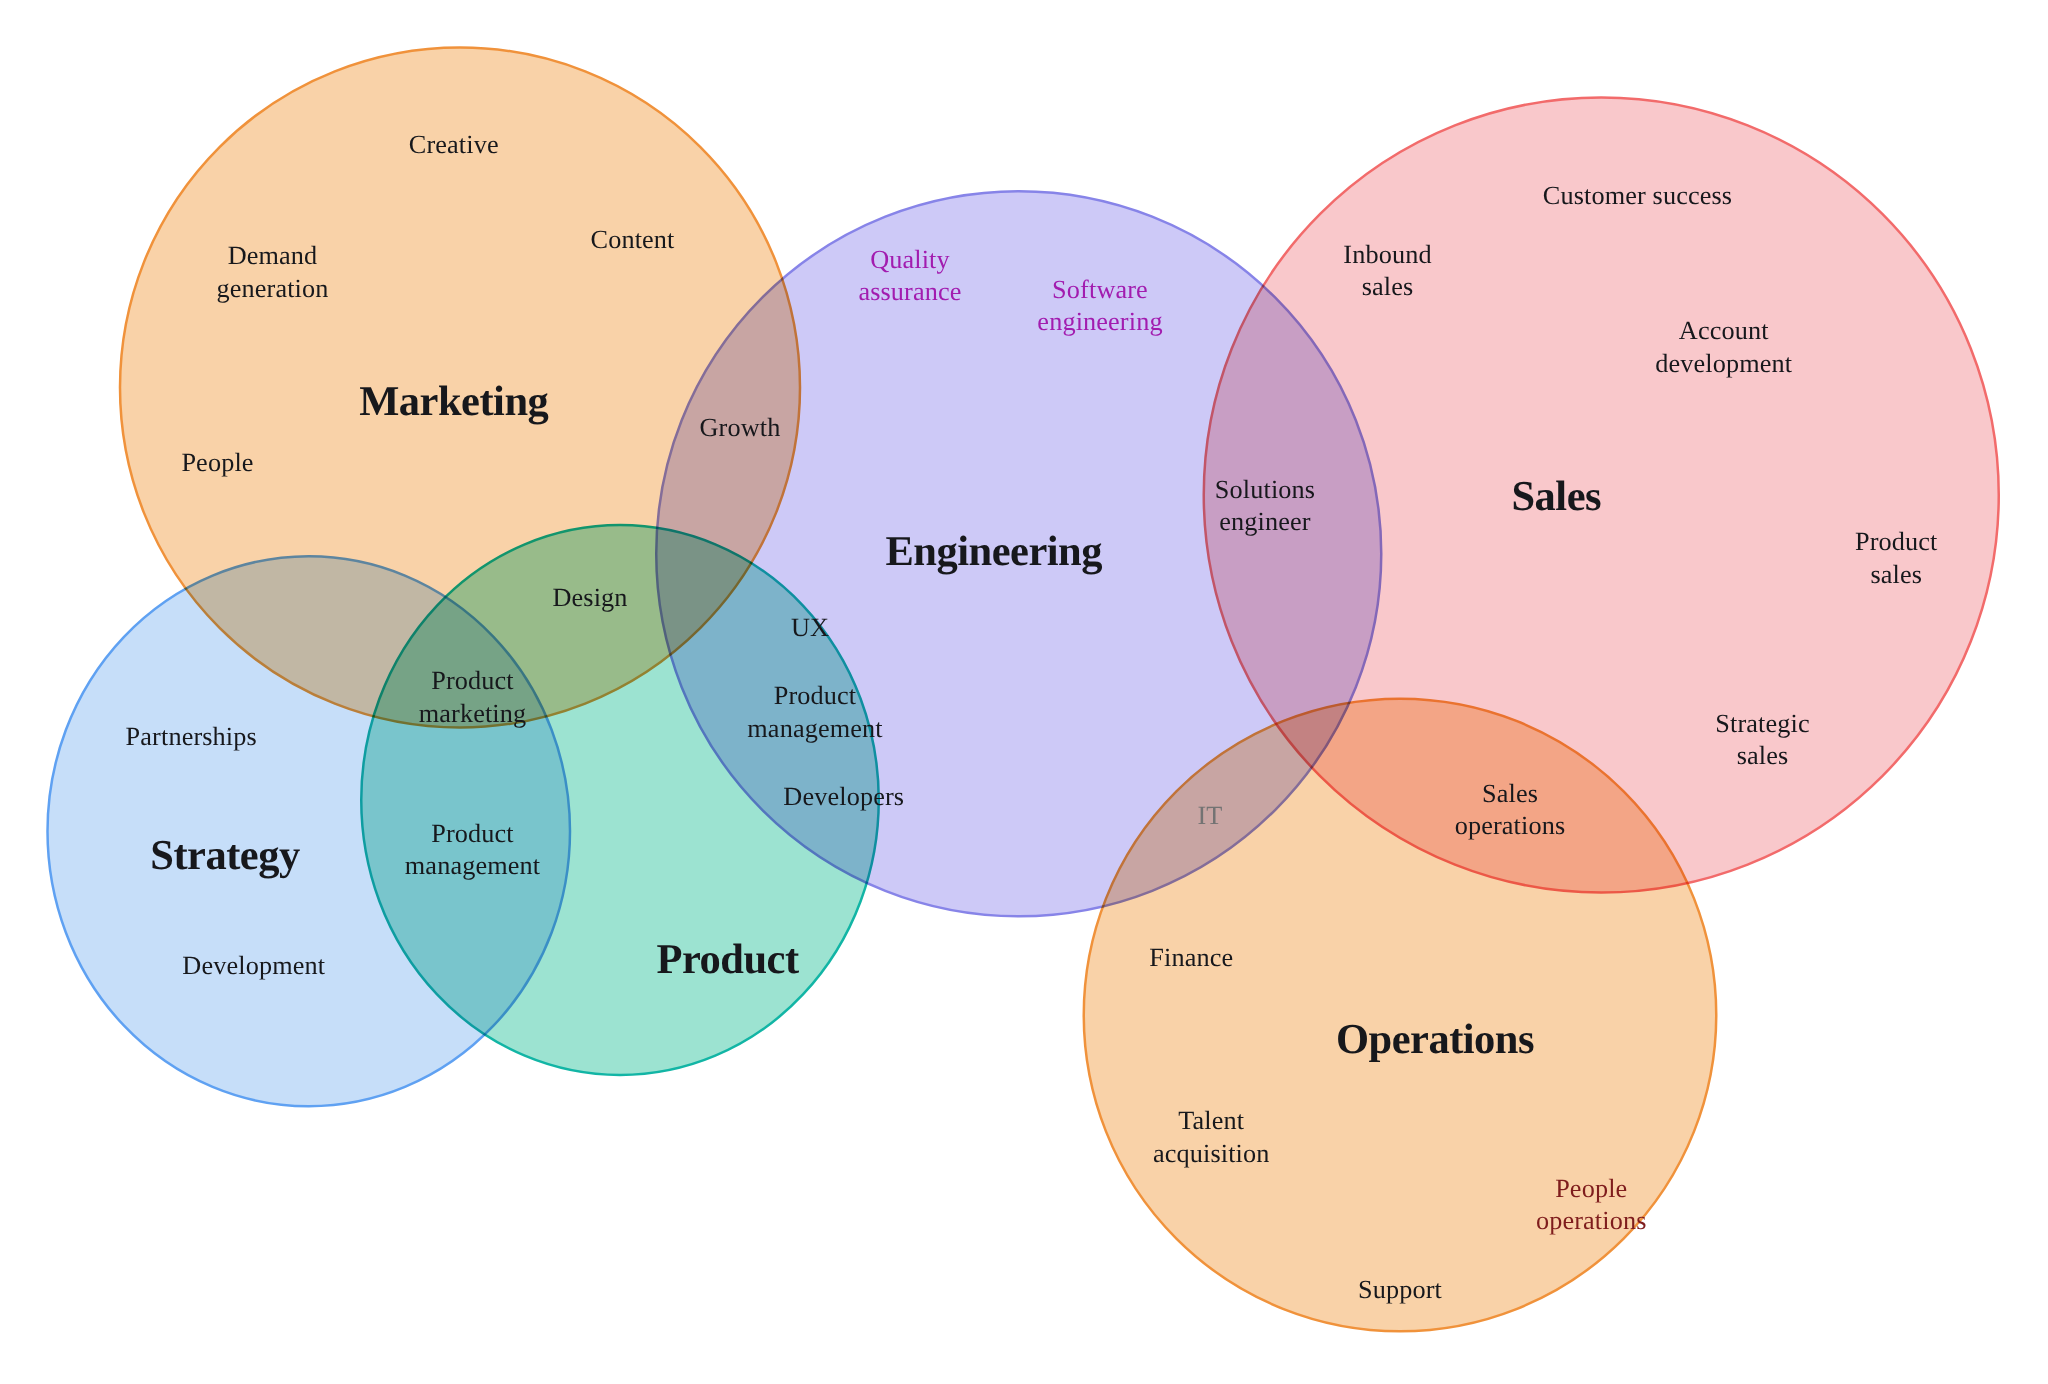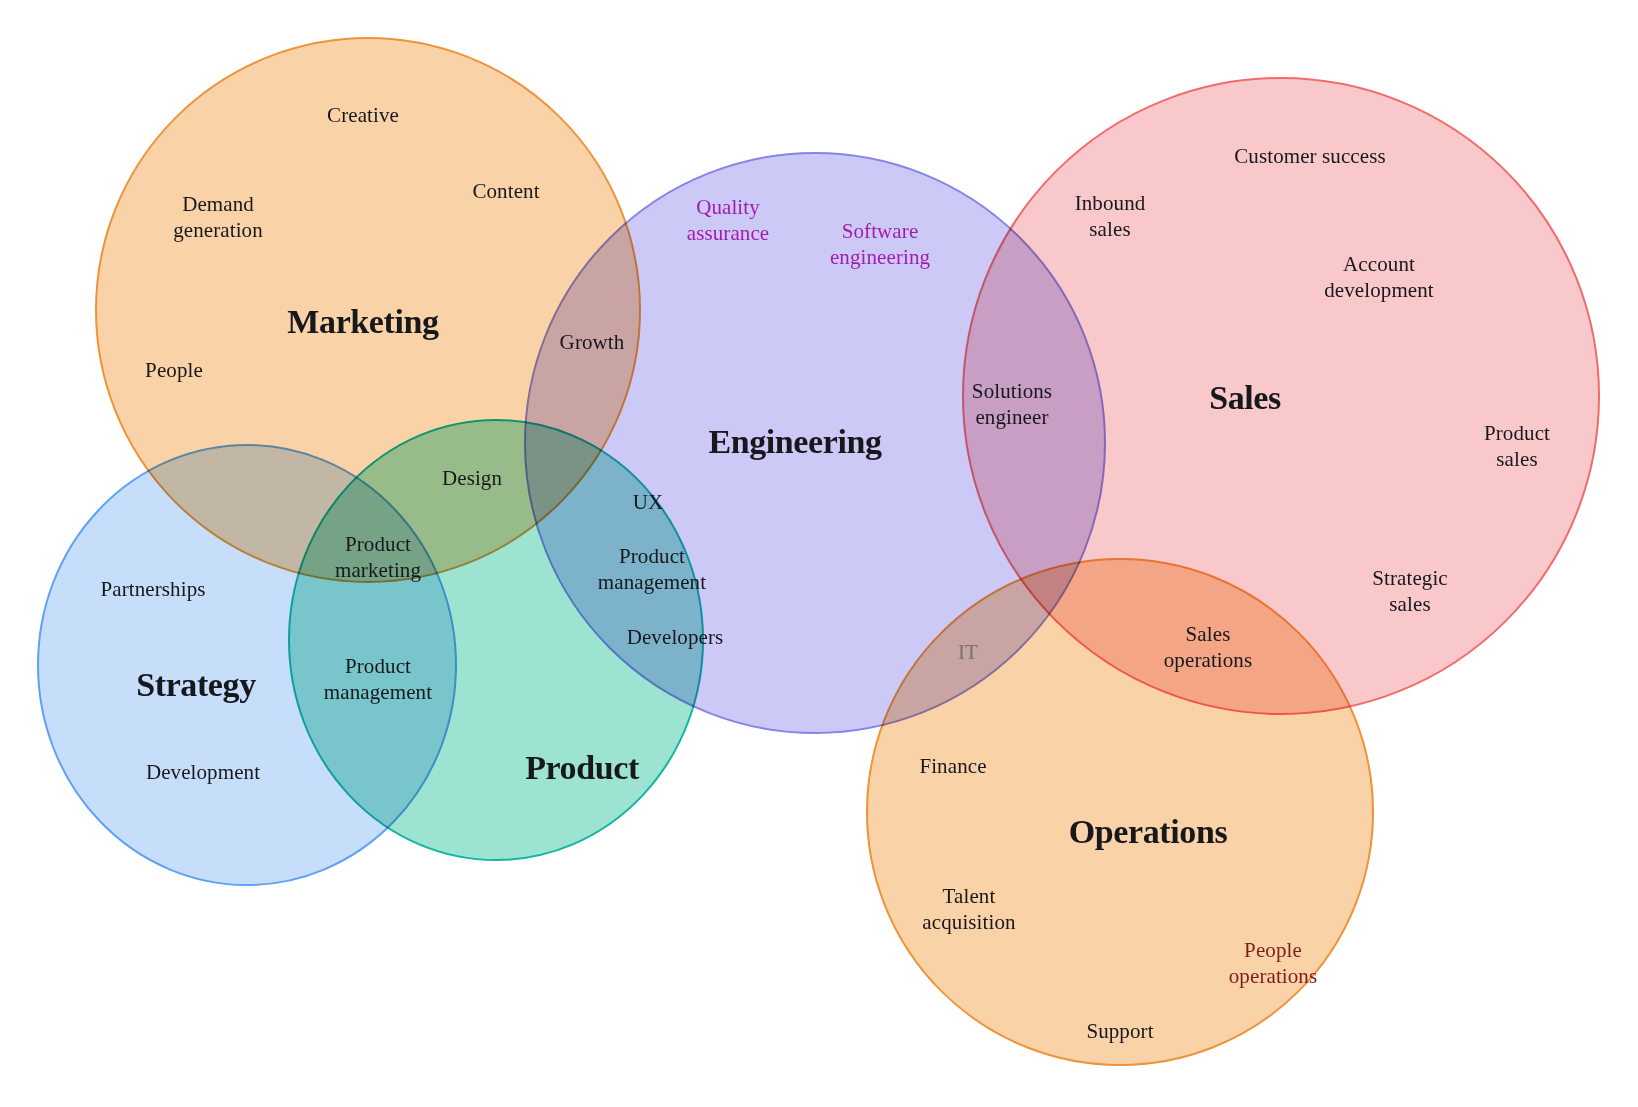--- a/index.html
+++ b/index.html
@@ -53,21 +53,21 @@
   <svg class="venn-svg" viewBox="0 0 1638 1107" aria-hidden="true">
       <ellipse cx="368" cy="310" rx="272" ry="272" fill="#F9D2A8" stroke="#F0923B" stroke-width="2"></ellipse>
       <ellipse cx="247" cy="665" rx="209" ry="220" fill="#C6DEF9" stroke="#5FA1F2" stroke-width="2"></ellipse>
       <ellipse cx="1281" cy="396" rx="318" ry="318" fill="#F9C8CB" stroke="#F26B6B" stroke-width="2"></ellipse>
       <ellipse cx="1120" cy="812" rx="253" ry="253" fill="#F9D2A8" stroke="#F0923B" stroke-width="2"></ellipse>
       <ellipse cx="815" cy="443" rx="290" ry="290" fill="#CDC9F7" stroke="#8784E8" stroke-width="2"></ellipse>
       <ellipse cx="496" cy="640" rx="207" ry="220" fill="#9CE3D1" stroke="#12B5A5" stroke-width="2"></ellipse>
     </svg>
   <div>
       <div class="venn-label title" style="left: 363px; top: 322px; color: rgb(23, 24, 28);">Marketing</div>
-      <div class="venn-label title" style="left: 196px; top: 685px; color: rgb(23, 24, 28);">Strategy</div>
+      <div class="venn-label title" style="left: 180px; top: 685px; color: rgb(23, 24, 28);">Strategy</div>
       <div class="venn-label title" style="left: 1245px; top: 398px; color: rgb(23, 24, 28);">Sales</div>
       <div class="venn-label title" style="left: 1148px; top: 832px; color: rgb(23, 24, 28);">Operations</div>
       <div class="venn-label title" style="left: 795px; top: 442px; color: rgb(23, 24, 28);">Engineering</div>
       <div class="venn-label title" style="left: 582px; top: 768px; color: rgb(23, 24, 28);">Product</div>
       <div class="venn-label role" style="left: 363px; top: 116px; color: rgb(23, 24, 28);">Creative</div>
       <div class="venn-label role" style="left: 506px; top: 192px; color: rgb(23, 24, 28);">Content</div>
       <div class="venn-label role" style="left: 218px; top: 218px; color: rgb(23, 24, 28);">Demand
 generation</div>
       <div class="venn-label role" style="left: 174px; top: 371px; color: rgb(23, 24, 28);">People</div>
       <div class="venn-label role" style="left: 592px; top: 343px; color: rgb(23, 24, 28);">Growth</div>

